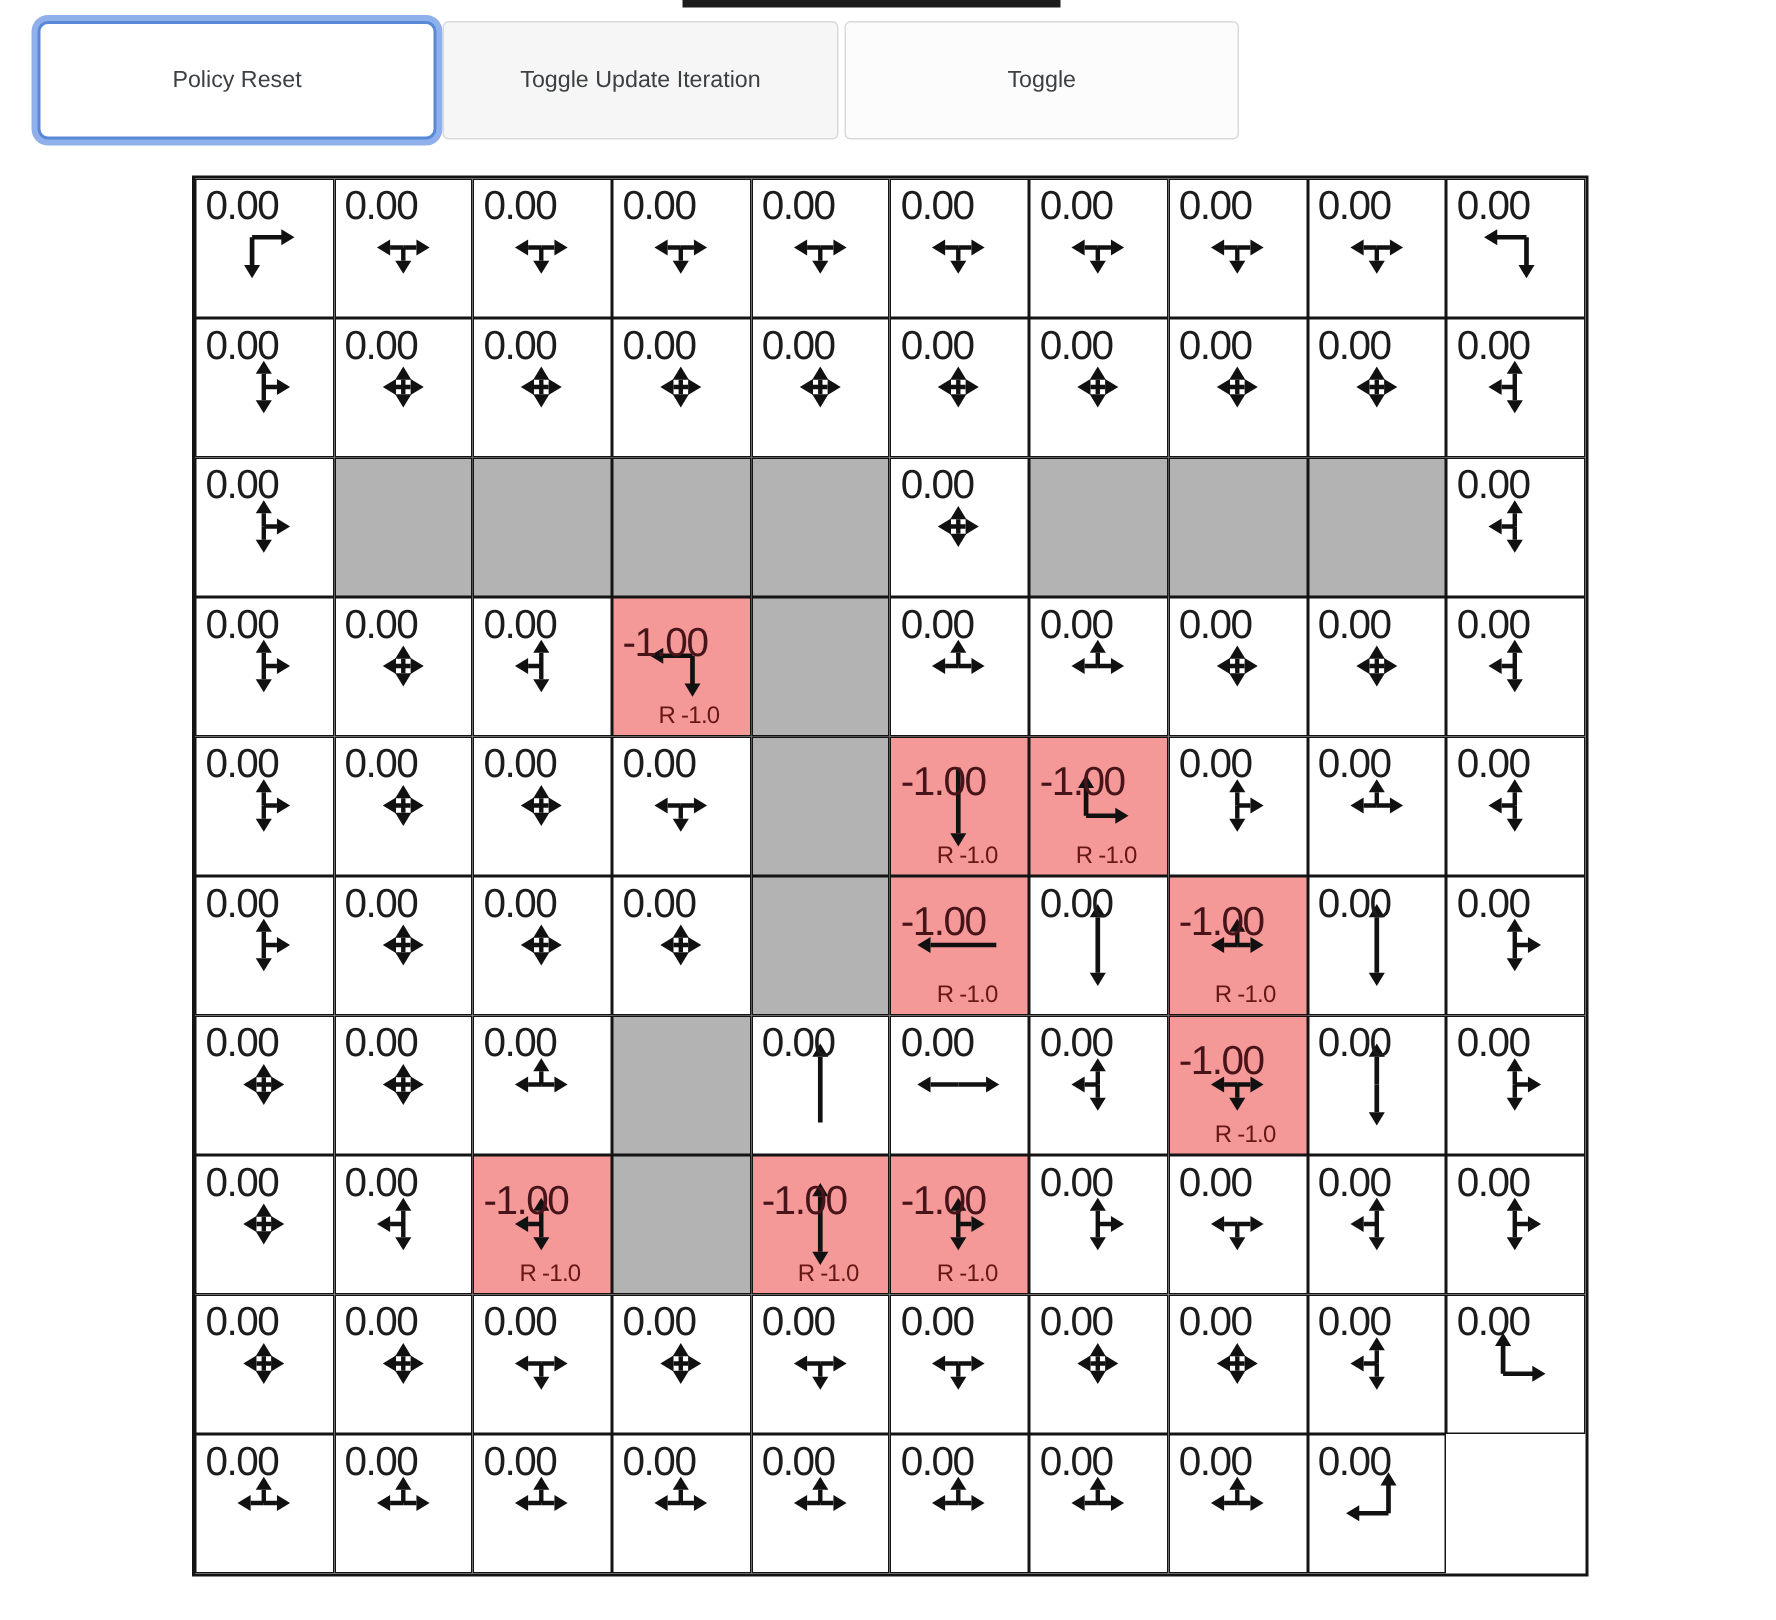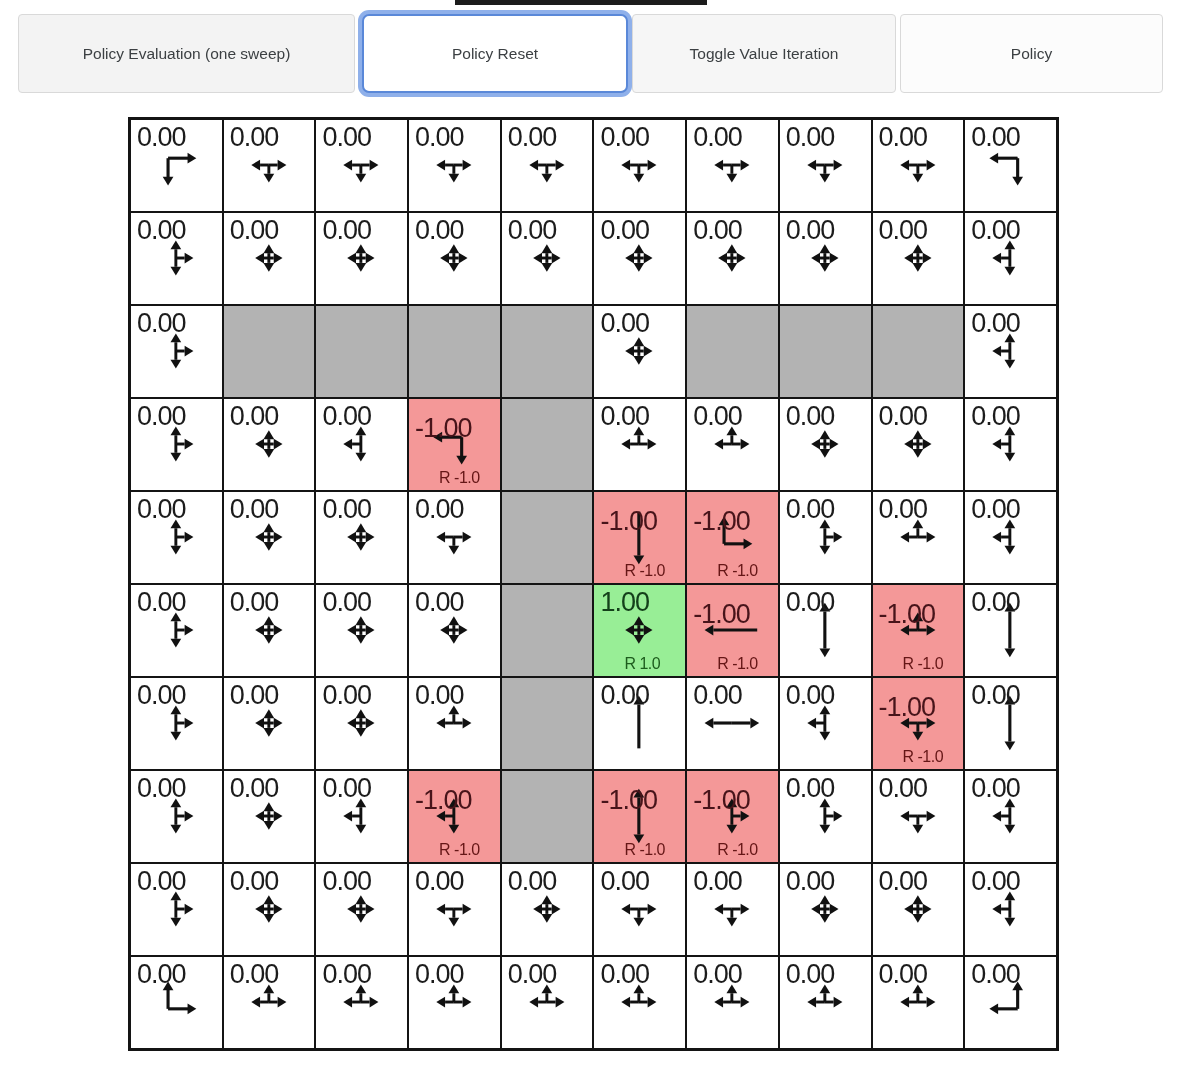--- a/index.html
+++ b/index.html
@@ -41,24 +41,23 @@
   .neg .rew{color:var(--negrew,#651616);}
   .pos .rew{color:var(--posrew,#1d5c1d);}
   svg.arrows{position:absolute;left:0;top:0;width:100%;height:100%;z-index:1;}
 </style>
 </head>
 <body style="--line: #141414; --cellbg: #ffffff; --wall: #b3b3b3; --negbg: #f49898; --posbg: #98ee96; --valtext: #1c1c1c; --negval: #47141a; --posval: #14401a; --negrew: #651616; --posrew: #1d5c1d; --active-border: #5a88d8; --active-ring: #8fb0ea;">
 
 <div class="top-artifact"></div>
 
 <div class="toolbar">
-  <button class="tb-btn b0">Policy Evaluation (one sweep)</button>
   <button class="tb-btn b1 active">Policy Reset</button>
-  <button class="tb-btn b2">Toggle Value Iteration</button>
-  <button class="tb-btn b3">Policy</button>
+  <button class="tb-btn b2">Toggle Update Iteration</button>
+  <button class="tb-btn b3">Toggle</button>
 </div>
 
 <div class="grid">
     <div class="cell ">
       <span class="val">0.00</span>
       <svg viewBox="0 0 93 93" class="arrows">
         <line x1="38" y1="39" x2="38" y2="59" stroke="#111111" stroke-width="3.2"></line>
         <polygon points="38,67 32.5,58 43.5,58" fill="#111111"></polygon>
         <line x1="38" y1="39" x2="59" y2="39" stroke="#111111" stroke-width="3.2"></line>
         <polygon points="67,39 58,33.5 58,44.5" fill="#111111"></polygon>
@@ -578,34 +577,20 @@
         <polygon points="46,32 40.5,41 51.5,41" fill="#111111"></polygon>
         <line x1="46" y1="46" x2="46" y2="51" stroke="#111111" stroke-width="3"></line>
         <polygon points="46,60 40.5,51 51.5,51" fill="#111111"></polygon>
         <line x1="46" y1="46" x2="41" y2="46" stroke="#111111" stroke-width="3"></line>
         <polygon points="32,46 41,40.5 41,51.5" fill="#111111"></polygon>
         <line x1="46" y1="46" x2="51" y2="46" stroke="#111111" stroke-width="3"></line>
         <polygon points="60,46 51,40.5 51,51.5" fill="#111111"></polygon>
       </svg>
     </div>
     <div class="cell w"></div>
-    <div class="cell pos">
-      <span class="val">1.00</span>
-      <svg viewBox="0 0 93 93" class="arrows">
-        <line x1="46" y1="46" x2="46" y2="41" stroke="#111111" stroke-width="3"></line>
-        <polygon points="46,32 40.5,41 51.5,41" fill="#111111"></polygon>
-        <line x1="46" y1="46" x2="46" y2="51" stroke="#111111" stroke-width="3"></line>
-        <polygon points="46,60 40.5,51 51.5,51" fill="#111111"></polygon>
-        <line x1="46" y1="46" x2="41" y2="46" stroke="#111111" stroke-width="3"></line>
-        <polygon points="32,46 41,40.5 41,51.5" fill="#111111"></polygon>
-        <line x1="46" y1="46" x2="51" y2="46" stroke="#111111" stroke-width="3"></line>
-        <polygon points="60,46 51,40.5 51,51.5" fill="#111111"></polygon>
-      </svg>
-      <span class="rew">R 1.0</span>
-    </div>
     <div class="cell neg">
       <span class="val">-1.00</span>
       <svg viewBox="0 0 93 93" class="arrows">
         <line x1="72" y1="46" x2="27" y2="46" stroke="#111111" stroke-width="3.2"></line>
         <polygon points="18,46 27,40.5 27,51.5" fill="#111111"></polygon>
       </svg>
       <span class="rew">R -1.0</span>
     </div>
     <div class="cell ">
       <span class="val">0.00</span>

